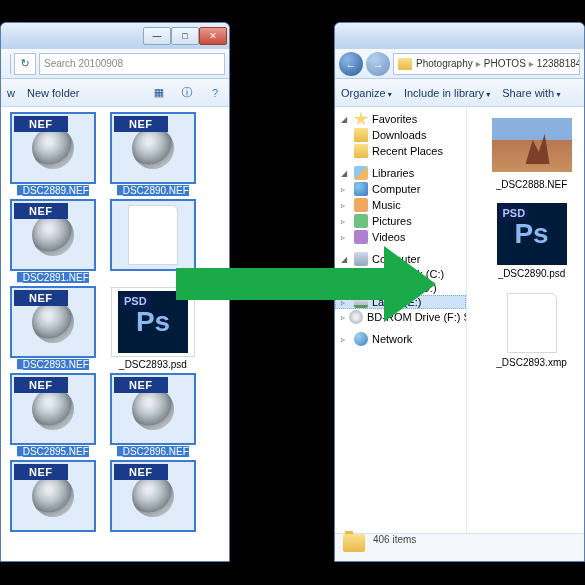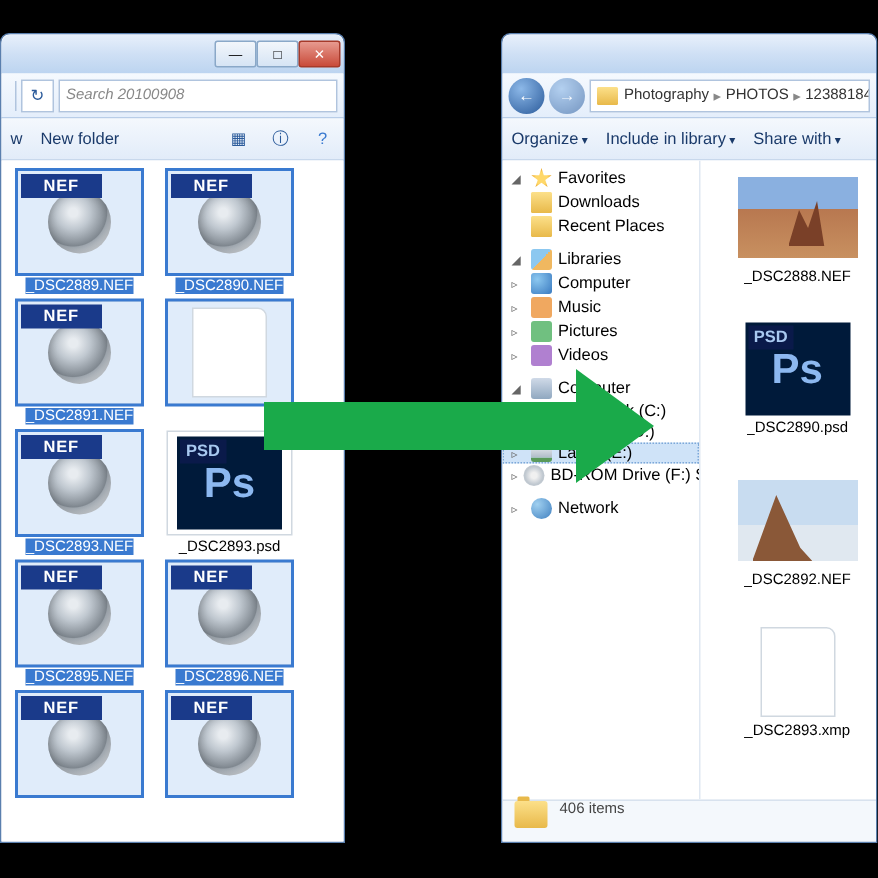--- a/index.html
+++ b/index.html
@@ -12,21 +12,21 @@
 .titlebar { height: 26px; background: linear-gradient(to bottom, #e8f0fb 0%, #cfe0f5 50%, #bcd4f0 100%); border-radius: 6px 6px 0 0; display: flex; align-items: center; justify-content: flex-end; padding: 0 2px; gap: 0; }
 .tbtn { width: 28px; height: 18px; border: 1px solid #8aa8c8; border-radius: 2px; background: linear-gradient(to bottom,#f2f6fb,#d6e4f4); display: flex; align-items: center; justify-content: center; font-size: 9px; }
 .tbtn.close { background: linear-gradient(to bottom,#e79a8f,#c94b3a); color: #fff; border-color: #a63a2a; }
 
 .addrbar { height: 30px; background: linear-gradient(to bottom,#f5f9fe,#e4eefb); border-bottom: 1px solid #b8cde8; display: flex; align-items: center; padding: 0 4px; gap: 3px; }
 .navcircle { width: 24px; height: 24px; border-radius: 50%; background: radial-gradient(circle at 35% 30%, #8cb8e8, #2a5a9a); display: flex; align-items: center; justify-content: center; color: #fff; font-size: 11px; }
 .addrbox { flex: 1; height: 22px; background: #fff; border: 1px solid #b0c4de; display: flex; align-items: center; padding: 0 4px; font-size: 10px; overflow: hidden; white-space: nowrap; }
 .addrbox .crumb { color: #333; }
 .addrbox .sep { color: #888; margin: 0 3px; }
 .addrbox .fldicon { width: 14px; height: 12px; background: linear-gradient(to bottom,#fce08a,#e8b94a); border-radius: 1px; margin-right: 4px; flex-shrink: 0; }
-.searchbox { flex: 1; height: 22px; background: #fff; border: 1px solid #b0c4de; display: flex; align-items: center; padding: 0 4px; color: #888; font-style: italic; font-size: 10px; text-align: center; }
+.searchbox { flex: 1; height: 22px; background: #fff; border: 1px solid #b0c4de; display: flex; align-items: center; padding: 0 4px; color: #888; font-size: 10px; text-align: center; }
 .reload { width: 22px; height: 22px; border: 1px solid #b0c4de; background: #fff; display: flex; align-items: center; justify-content: center; color: #2a5a9a; font-size: 11px; }
 
 .toolbar { height: 28px; background: linear-gradient(to bottom,#f4f8fd,#e2ecf9); border-bottom: 1px solid #c8d8ec; display: flex; align-items: center; padding: 0 6px; gap: 12px; font-size: 11px; color: #1a3a6a; }
 .toolbar .spacer { flex: 1; }
 .toolbar .drop::after { content: " ▾"; font-size: 8px; }
 .tbicon { width: 16px; height: 16px; display: inline-flex; align-items: center; justify-content: center; color: #2a5a9a; }
 
 .body { flex: 1; display: flex; overflow: hidden; background: #fff; }
 .nav { width: 132px; border-right: 1px solid #e0e8f2; overflow: hidden; font-size: 11px; padding: 4px 0; }
 .nav .grp { margin-bottom: 6px; }
@@ -57,21 +57,21 @@
 .nef-badge { position: absolute; top: 2px; left: 2px; background: #1a3a8a; color: #fff; font-weight: bold; font-size: 11px; padding: 2px 15px; letter-spacing: 0.5px; }
 .psd-badge { position: absolute; top: 2px; left: 2px; background: #0a1a4a; color: #a8c8f0; font-weight: bold; font-size: 11px; padding: 2px 4px; }
 .lens { width: 42px; height: 42px; border-radius: 50%; background: radial-gradient(circle at 40% 35%, #e8ecf0 8%, #c0c8d0 30%, #808890 60%, #a0a8b0 62%, #d8dce0 80%); box-shadow: inset 0 0 6px rgba(0,0,0,0.2); }
 .ps-icon { width: 70px; height: 62px; background: #001a3a; display: flex; align-items: center; justify-content: center; color: #8cb8f0; font-size: 28px; font-weight: bold; position: relative; }
 .blank { width: 50px; height: 60px; background: #fff; border: 1px solid #d0d8e0; border-radius: 0 6px 0 0; }
 .photo { width: 80px; height: 54px; background: linear-gradient(to bottom,#8ab0e0 40%,#b87850 40%,#c89060 100%); position: relative; }
 .photo::before { content: ""; position: absolute; left: 34px; top: 16px; width: 24px; height: 30px; background: #7a4028; clip-path: polygon(0 100%, 30% 20%, 55% 60%, 80% 0, 100% 100%); }
 .photo2 { width: 80px; height: 54px; background: linear-gradient(to bottom,#c8dcf0 55%,#e0e8f0 55%); position: relative; }
 .photo2::after { content: ""; position: absolute; left: 10px; top: 10px; width: 40px; height: 44px; background: #8a5838; clip-path: polygon(0 100%, 40% 0, 80% 80%, 100% 100%); }
 
-.grid2 { display: flex; flex-wrap: wrap; gap: 24px 6px; align-content: flex-start; padding-left: 12px; }
+.grid2 { display: flex; flex-wrap: wrap; gap: 12px 6px; align-content: flex-start; padding-left: 12px; }
 .grid2 .thumb { width: 100px; }
 .grid2 .tbox { width: 88px; height: 64px; border: none; }
 
 .status { height: 28px; border-top: 1px solid #d8e2ee; background: #f4f8fc; display: flex; padding: 0 8px; gap: 8px; font-size: 10px; color: #444; }
 .status .fic { width: 22px; height: 18px; background: linear-gradient(to bottom,#fce08a,#e8b94a); border-radius: 2px; position: relative; }
 .status .fic::before { content: ""; position: absolute; top: -3px; left: 2px; width: 8px; height: 3px; background: #e8b94a; border-radius: 1px 1px 0 0; }
 
 .arrow { position: absolute; left: 176px; top: 246px; width: 270px; height: 76px; z-index: 50; pointer-events: none; }
 .arrow-shaft { position: absolute; left: 0; top: 22px; width: 210px; height: 32px; background: #1aaa4a; }
 .arrow-head { position: absolute; left: 208px; top: 0; width: 0; height: 0; border-top: 38px solid transparent; border-bottom: 38px solid transparent; border-left: 52px solid #1aaa4a; }
@@ -286,26 +286,20 @@
             <div class="tname">_DSC2888.NEF</div>
           </div>
           <div class="thumb">
             <div class="tbox">
               <div class="ps-icon"><div class="psd-badge">PSD</div>Ps</div>
             </div>
             <div class="tname">_DSC2890.psd</div>
           </div>
           <div class="thumb">
             <div class="tbox">
-              <div class="photo2"></div>
-            </div>
-            <div class="tname">_DSC2892.NEF</div>
-          </div>
-          <div class="thumb">
-            <div class="tbox">
               <div class="blank"></div>
             </div>
             <div class="tname">_DSC2893.xmp</div>
           </div>
         </div>
     </div>
   </div>
   <div class="status">
     <span class="fic"></span>
     <span>406 items</span>

